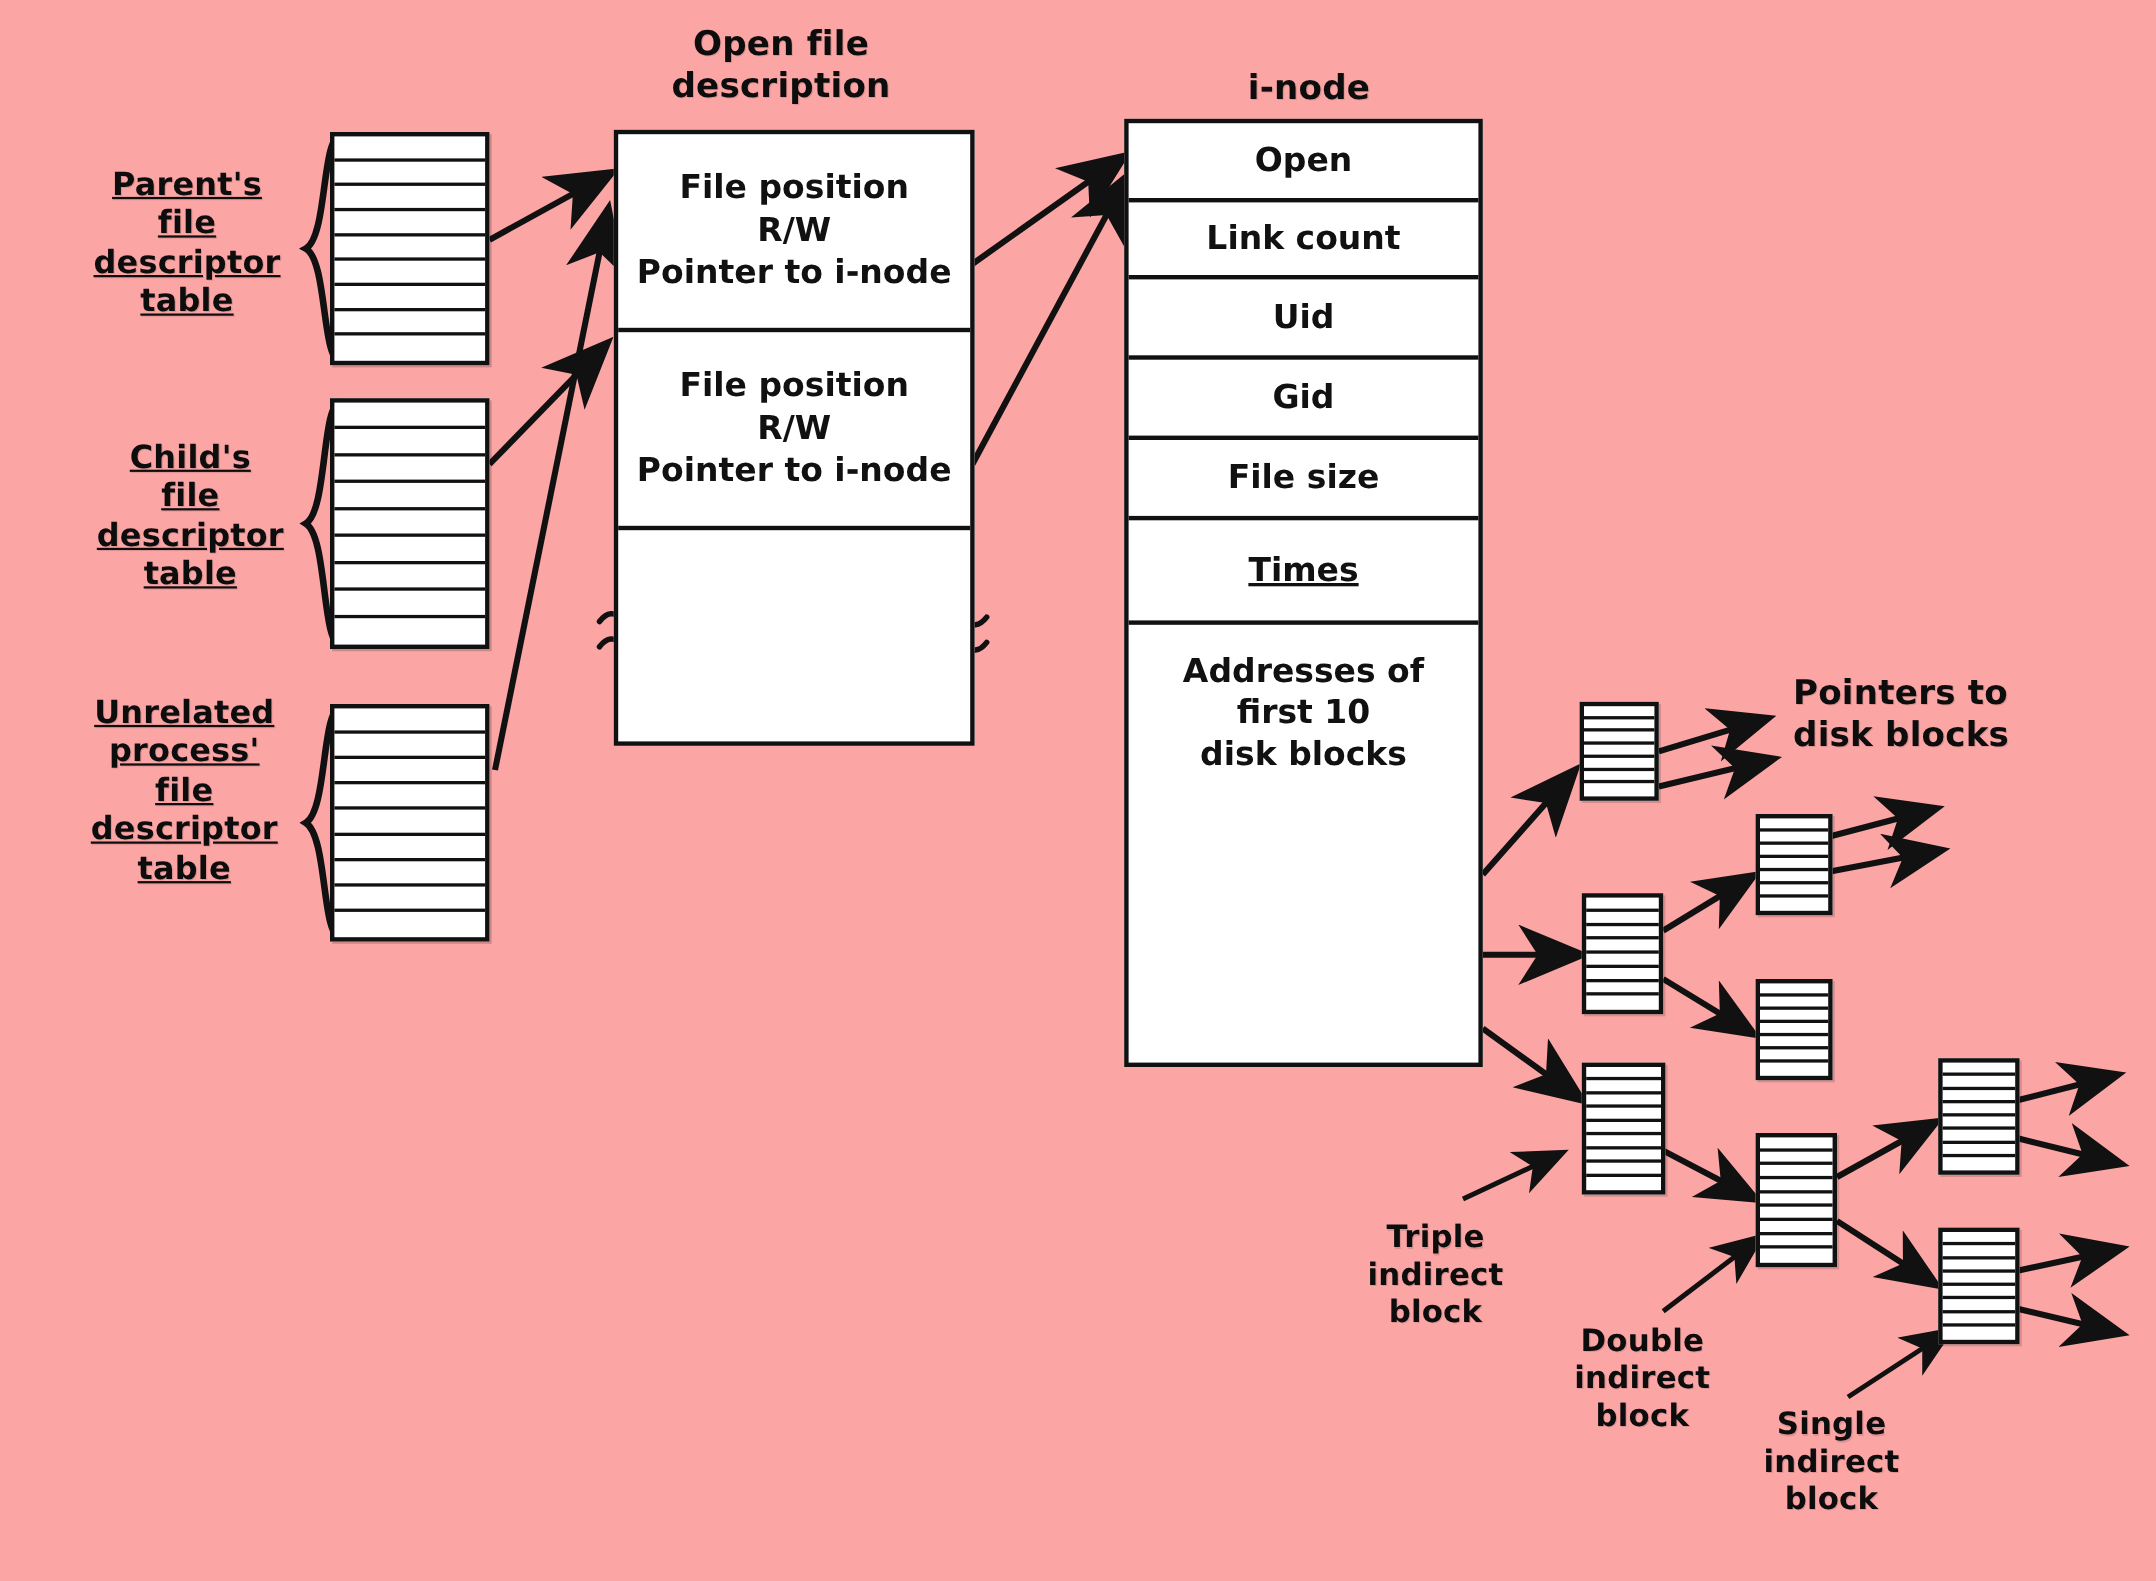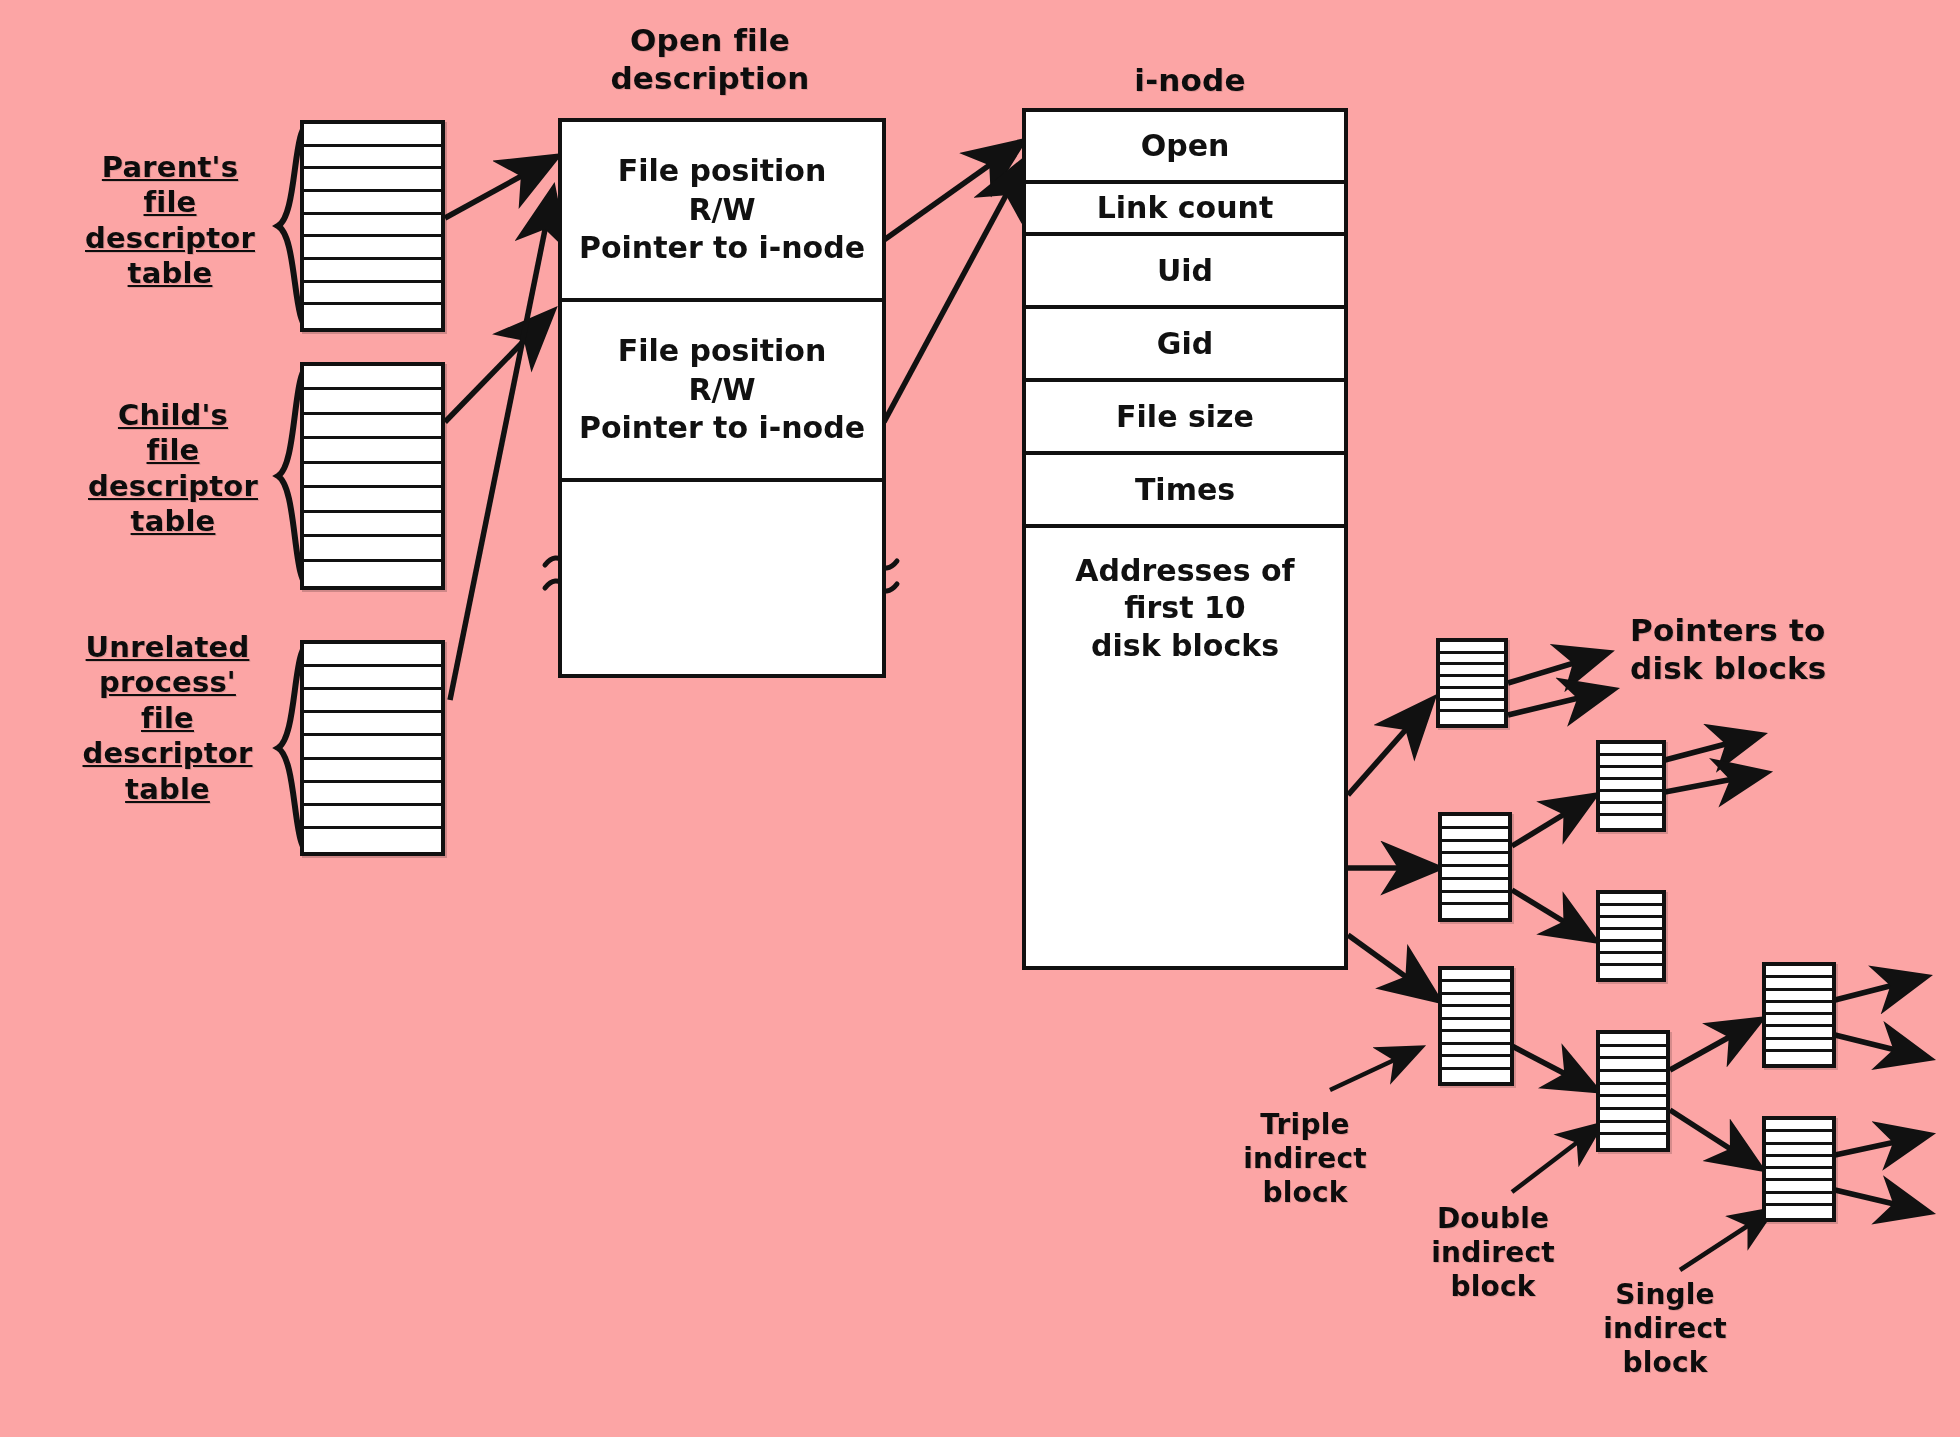--- a/index.html
+++ b/index.html
@@ -329,33 +329,33 @@
       <span>R/W</span>
       <span>Pointer to i-node</span>
     </div>
     <div class="ofd-entry" style="height:192px; border-bottom:none;"></div>
   </div>
 
   <div class="bigbox" id="inodebox" style="left:1022px; top:108px; width:326px; height:862px;">
     <div class="inode-row" style="height:72px;">
       <span>Open</span>
     </div>
-    <div class="inode-row" style="height:52px;">
+    <div class="inode-row" style="height:70px;">
       <span>Link count</span>
     </div>
     <div class="inode-row" style="height:73px;">
       <span>Uid</span>
     </div>
     <div class="inode-row" style="height:73px;">
       <span>Gid</span>
     </div>
     <div class="inode-row" style="height:73px;">
       <span>File size</span>
     </div>
-    <div class="inode-row" style="height:73px;">
+    <div class="inode-row" style="height:95px;text-decoration:underline;">
       <span>Times</span>
     </div>
     <div class="inode-row" style="height:160px;">
       <span>Addresses of
 first 10
 disk blocks</span>
     </div>
   </div>
 
   <div class="blk mkblk" style="left:1436px; top:638px; width:72px; height:90px;">

